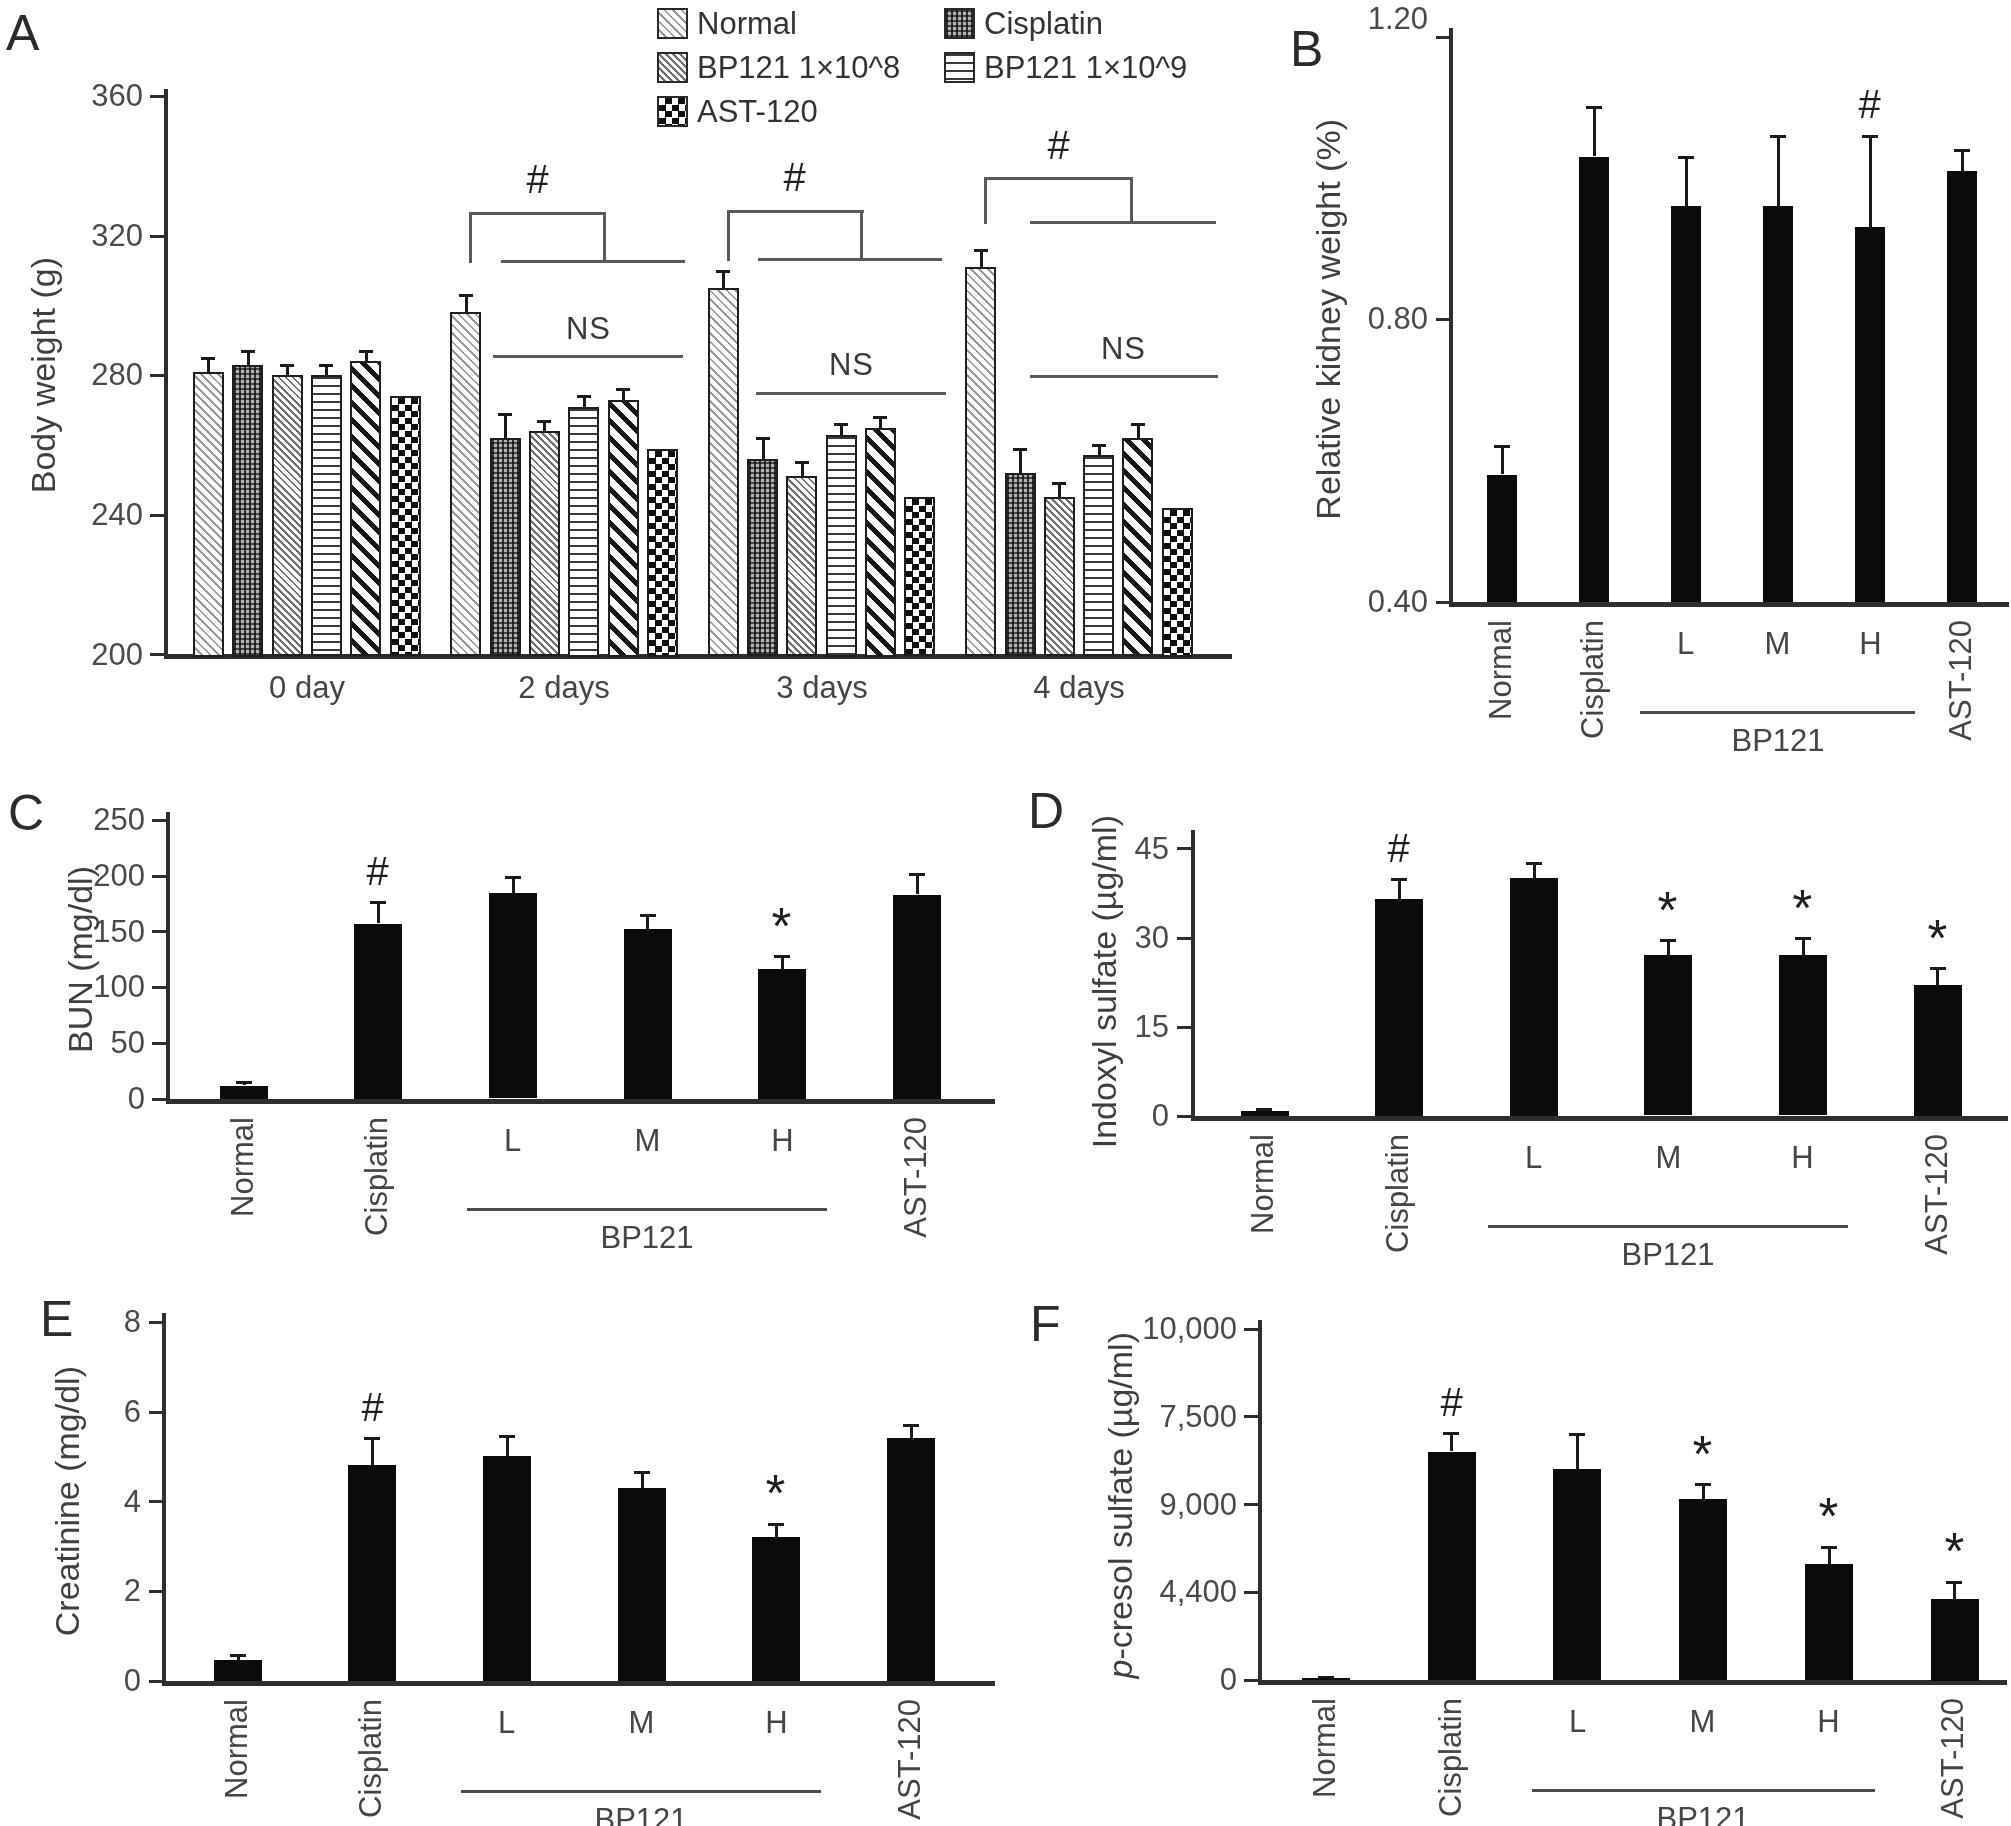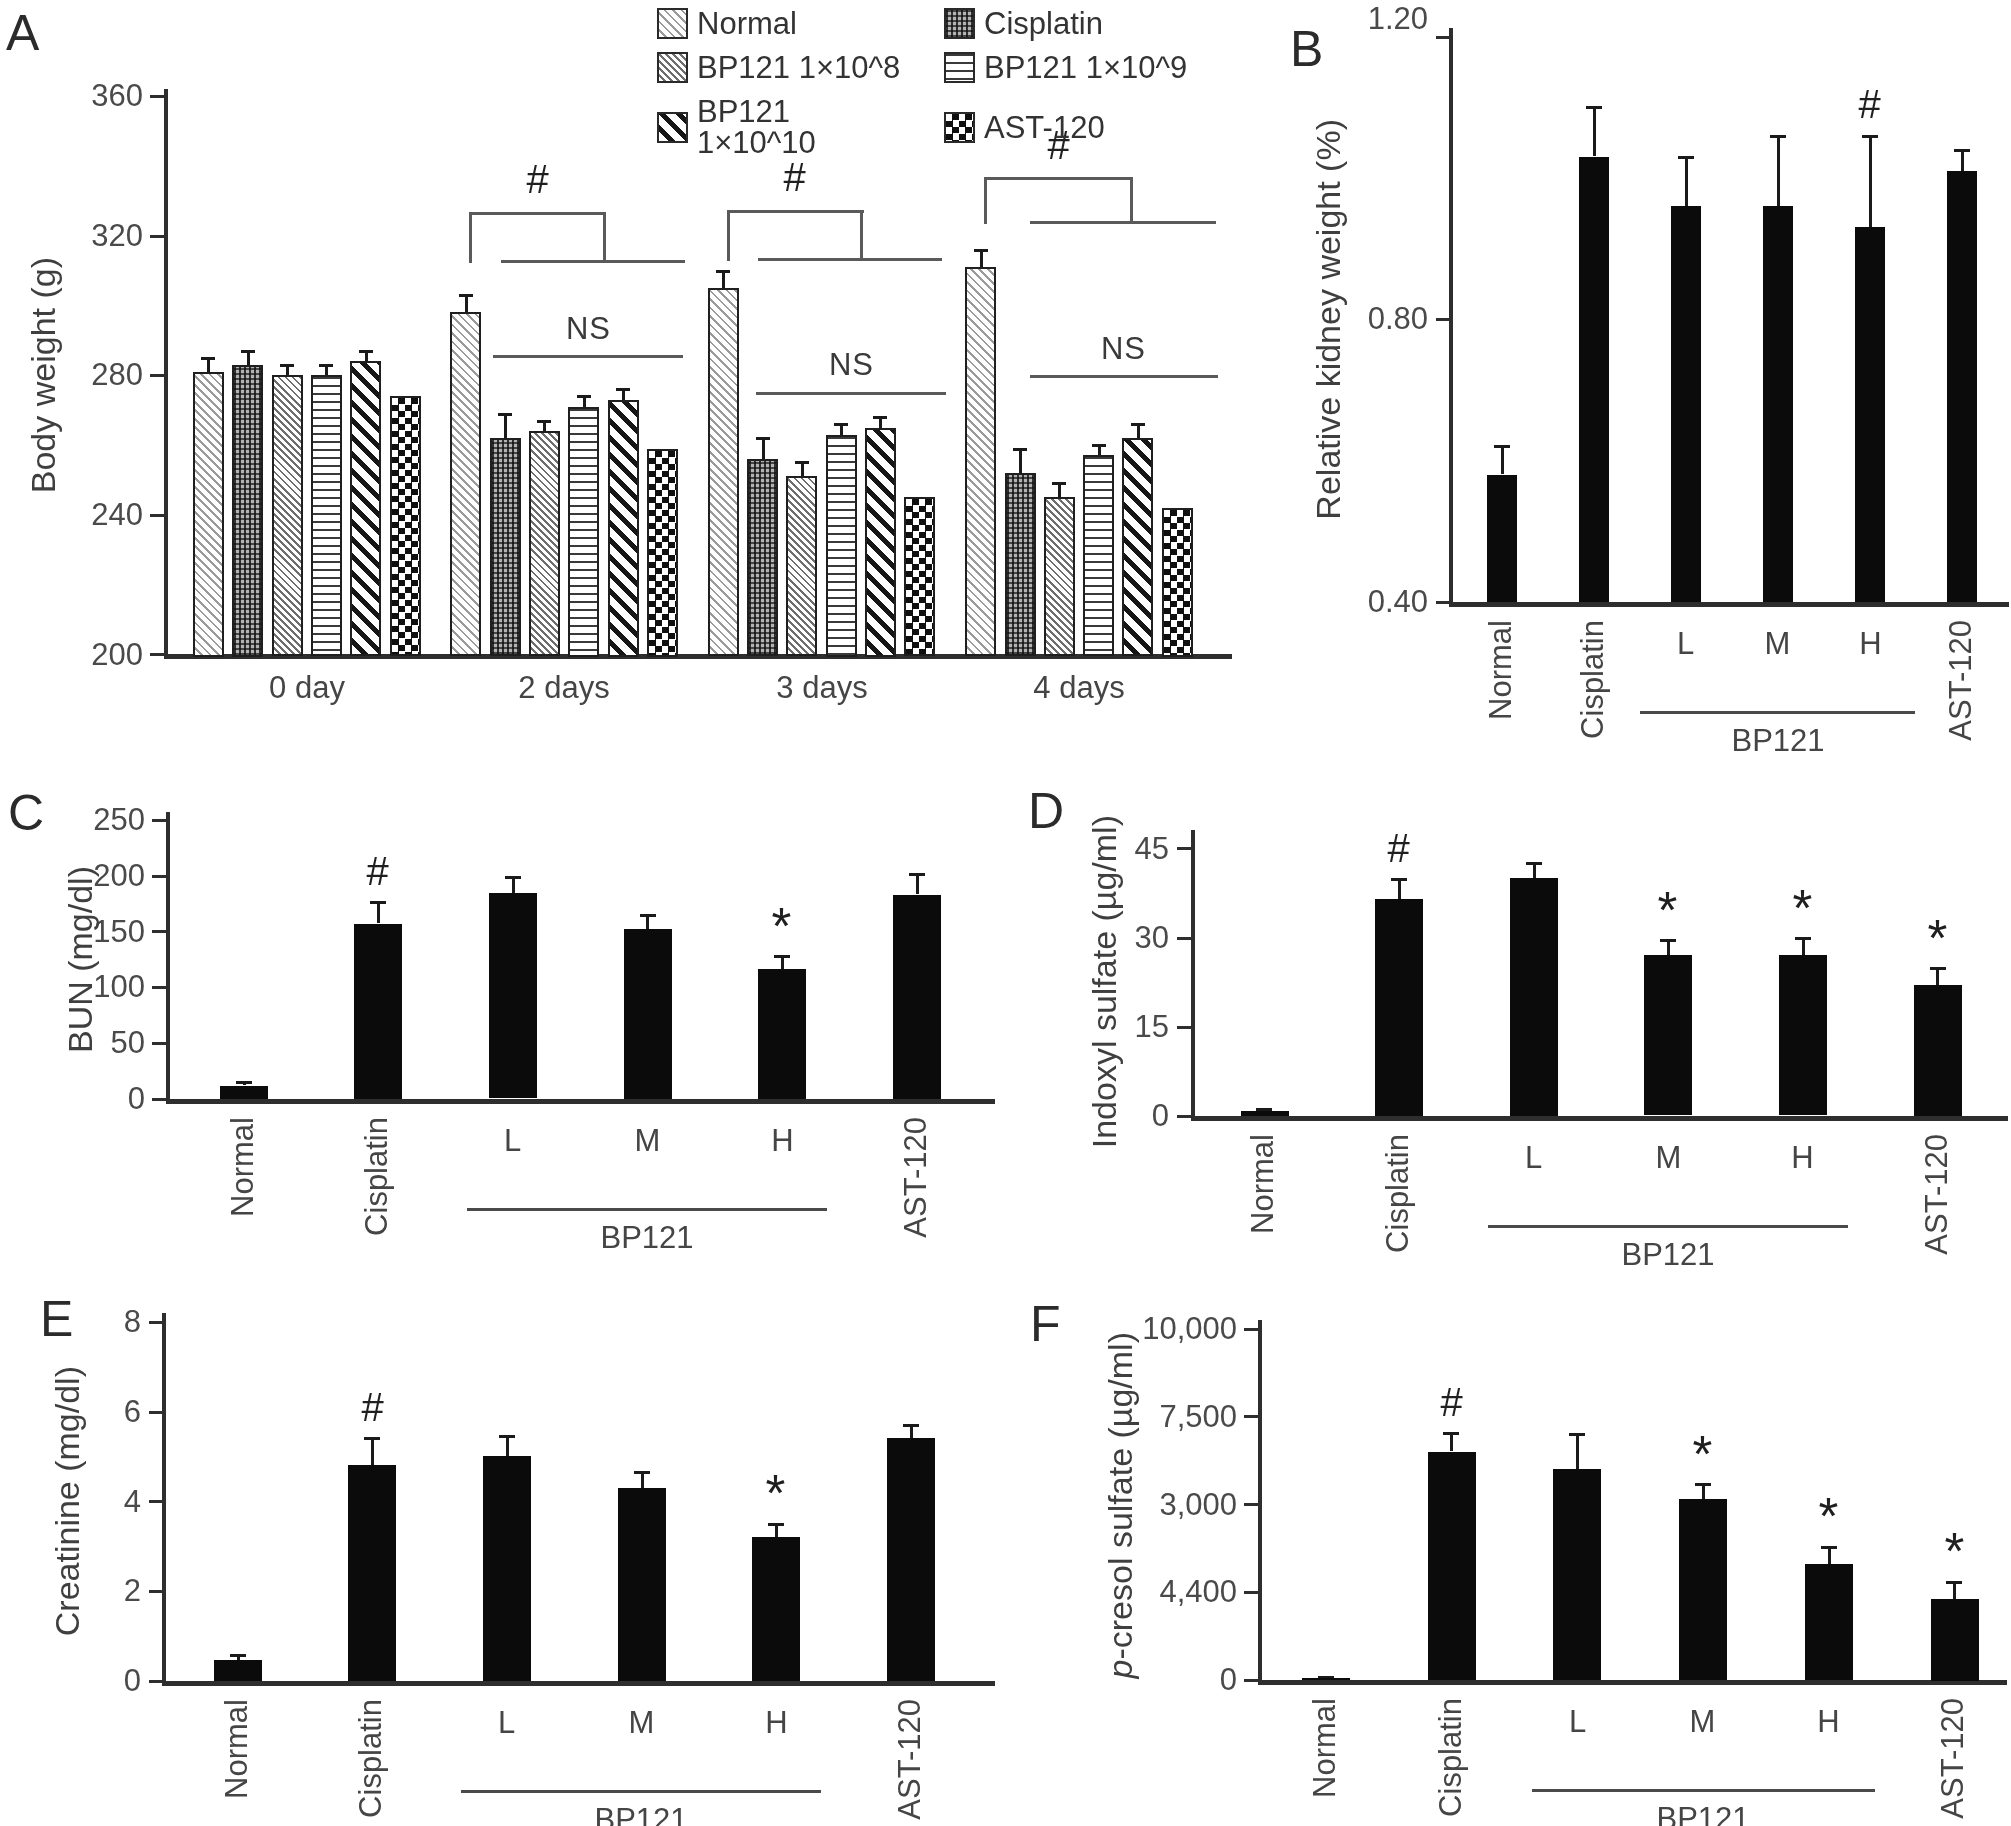--- a/index.html
+++ b/index.html
@@ -95,21 +95,21 @@
       <div class="ticklab" style="left: 26px; top: 1573px; width: 115px;">2</div>
       <div class="tick" style="left: 149px; top: 1680px; width: 14px; height: 3px;"></div>
       <div class="ticklab" style="left: 26px; top: 1663px; width: 115px;">0</div>
       <div class="axis" style="left: 1258px; top: 1320px; width: 4px; height: 365px;"></div>
       <div class="axis" style="left: 1258px; top: 1680px; width: 749px; height: 5px;"></div>
       <div class="tick" style="left: 1244px; top: 1328px; width: 14px; height: 3px;"></div>
       <div class="ticklab" style="left: 1122px; top: 1311px; width: 115px;">10,000</div>
       <div class="tick" style="left: 1244px; top: 1415px; width: 14px; height: 3px;"></div>
       <div class="ticklab" style="left: 1122px; top: 1399px; width: 115px;">7,500</div>
       <div class="tick" style="left: 1244px; top: 1503px; width: 14px; height: 3px;"></div>
-      <div class="ticklab" style="left: 1122px; top: 1487px; width: 115px;">3,000</div>
+      <div class="ticklab" style="left: 1122px; top: 1487px; width: 115px;">9,000</div>
       <div class="tick" style="left: 1244px; top: 1591px; width: 14px; height: 3px;"></div>
       <div class="ticklab" style="left: 1122px; top: 1574px; width: 115px;">4,400</div>
       <div class="tick" style="left: 1244px; top: 1679px; width: 14px; height: 3px;"></div>
       <div class="ticklab" style="left: 1122px; top: 1662px; width: 115px;">0</div>
       <div class="errline" style="left: 1501px; top: 446px; width: 3px; height: 28px;"></div>
       <div class="errcap" style="left: 1494px; top: 445px; width: 16px; height: 3px;"></div>
       <div class="bar-solid" style="left: 1487px; top: 475px; width: 30px; height: 127px;"></div>
       <div class="errline" style="left: 1593px; top: 107px; width: 3px; height: 49px;"></div>
       <div class="errcap" style="left: 1586px; top: 106px; width: 16px; height: 3px;"></div>
       <div class="bar-solid" style="left: 1579px; top: 157px; width: 30px; height: 445px;"></div>
@@ -378,23 +378,19 @@
       </div>
     <div class="legitem">
         <span class="swatch pat-diag-dense"></span>
         <span>BP121 1×10^8</span>
       </div>
     <div class="legitem">
         <span class="swatch pat-hlines"></span>
         <span>BP121 1×10^9</span>
       </div>
     <div class="legitem">
-        <span class="swatch pat-diag-bold"></span>
-        <span>BP121 1×10^10</span>
-      </div>
-    <div class="legitem">
         <span class="swatch pat-checker"></span>
         <span>AST-120</span>
       </div>
   </div>
 
 </div>
 
 
 </body></html>

